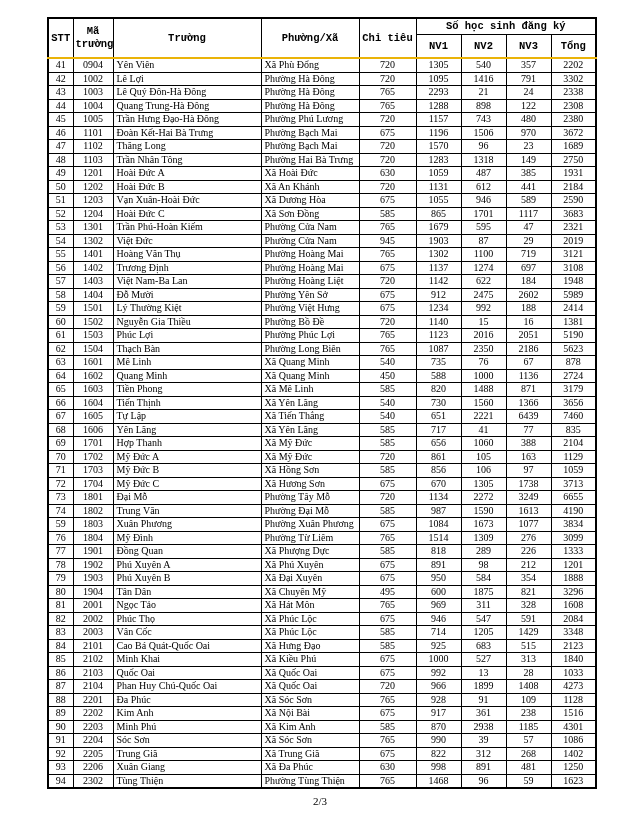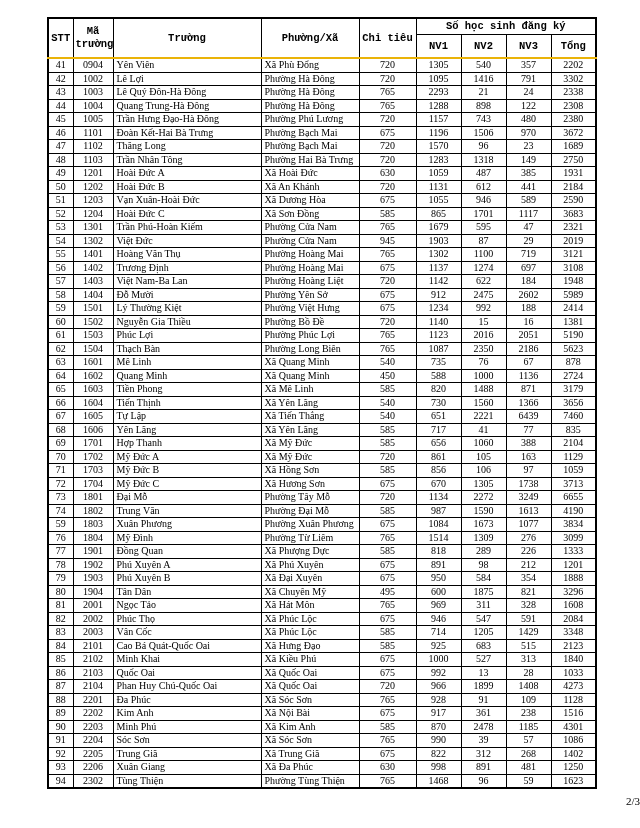--- a/index.html
+++ b/index.html
@@ -74,21 +74,21 @@
   col.w-truong{ width: 148px; }
   col.w-phuong{ width: 98px; }
   col.w-chitieu{ width: 57px; }
   col.w-nv    { width: 45px; }
 
   .page-number {
     position: absolute;
     top: 795px;
     left: 0;
     width: 640px;
-    text-align: right;
+    text-align: center;
     font-size: 11px;
     color: #000000;
   }
 </style>
 </head>
 <body>
 
 <div class="page">
 
   <table class="school-table">
@@ -659,21 +659,21 @@
           <td class="c7">238</td>
           <td class="c8">1516</td>
         </tr>
         <tr>
           <td class="c0">90</td>
           <td class="c1">2203</td>
           <td class="c2">Minh Phú</td>
           <td class="c3">Xã Kim Anh</td>
           <td class="c4">585</td>
           <td class="c5">870</td>
-          <td class="c6">2478</td>
+          <td class="c6">2938</td>
           <td class="c7">1185</td>
           <td class="c8">4301</td>
         </tr>
         <tr>
           <td class="c0">91</td>
           <td class="c1">2204</td>
           <td class="c2">Sóc Sơn</td>
           <td class="c3">Xã Sóc Sơn</td>
           <td class="c4">765</td>
           <td class="c5">990</td>

